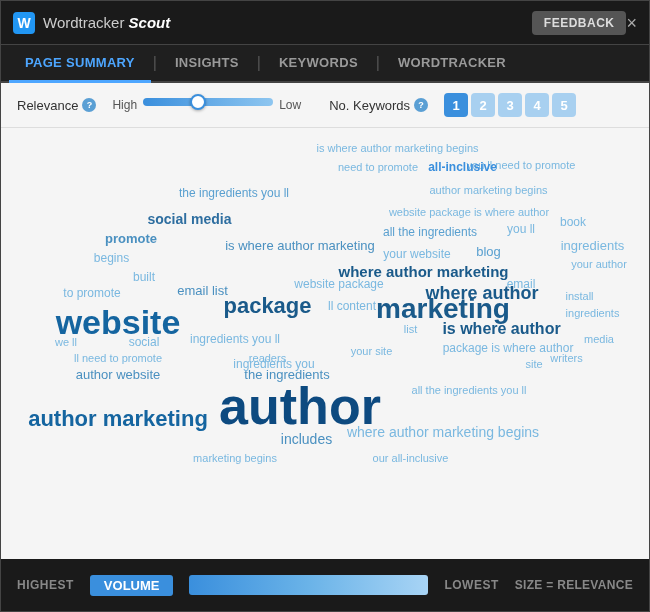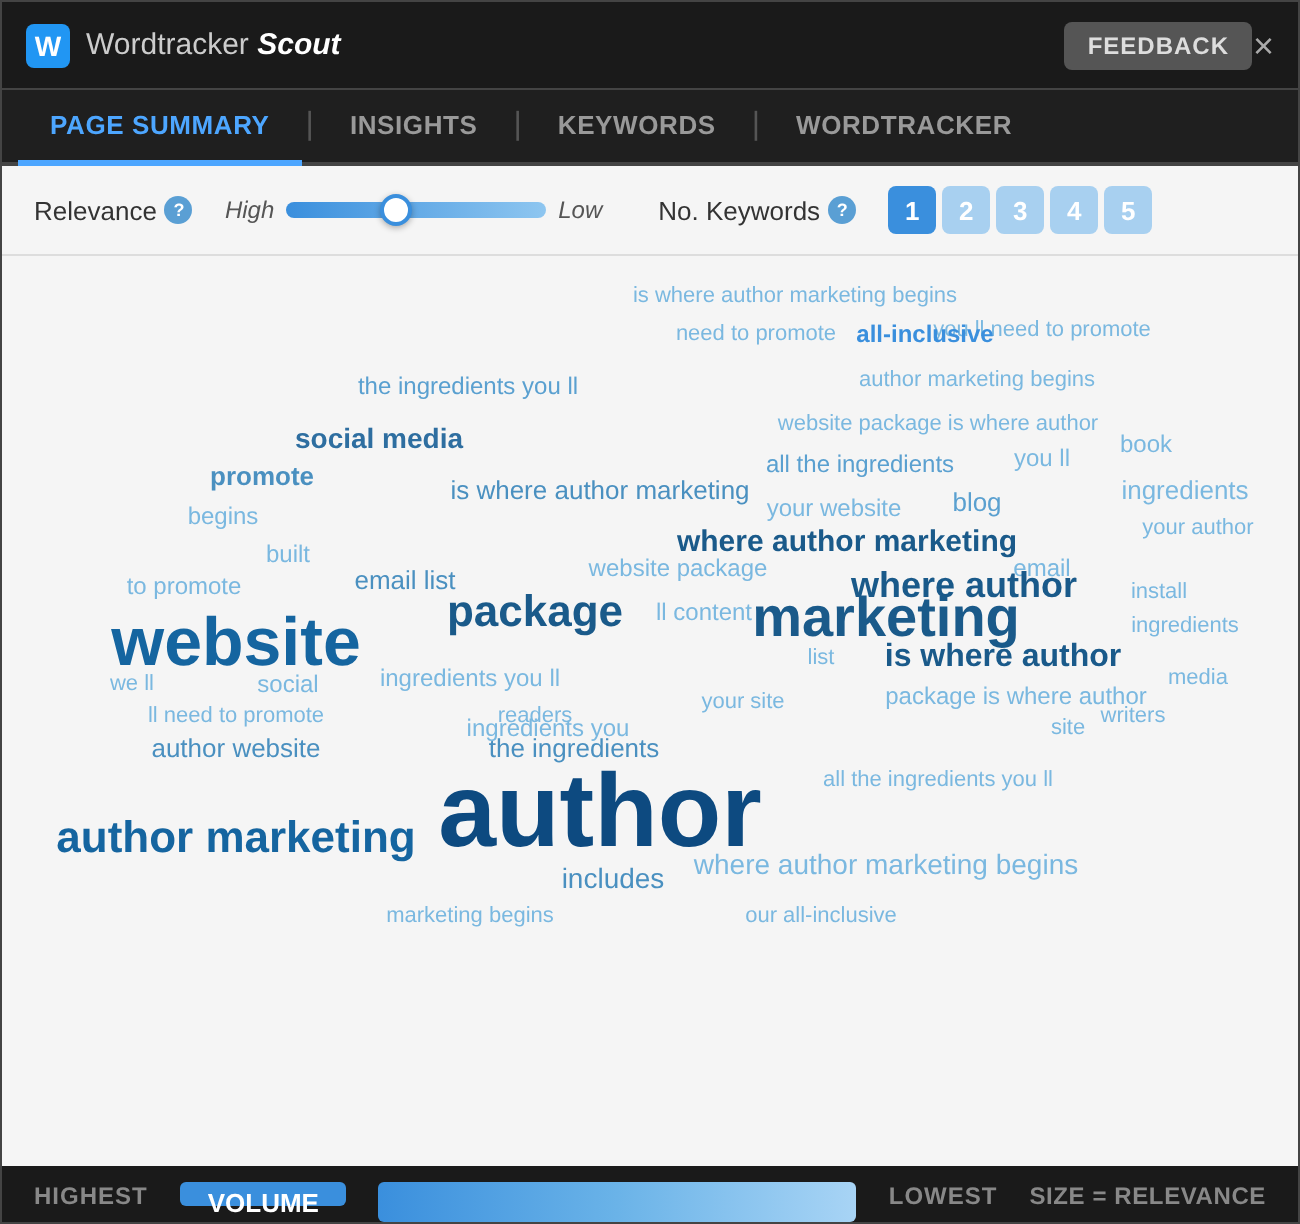--- a/index.html
+++ b/index.html
@@ -129,23 +129,22 @@
       height: 14px;
       font-size: 9px;
       display: inline-flex;
       align-items: center;
       justify-content: center;
       font-weight: bold;
       cursor: pointer;
     }
     .slider-container {
       display: flex;
-      align-items: center;
+      align-items: flex-start;
       gap: 6px;
-      font-style: italic;
     }
     .slider-label {
       font-size: 12px;
       color: #555;
     }
     .slider-track {
       width: 130px;
       height: 8px;
       background: linear-gradient(to right, #3a8fdd, #8ec6f0);
       border-radius: 4px;
@@ -206,23 +205,24 @@
     .word {
       position: absolute;
       font-weight: bold;
       white-space: nowrap;
       transform: translate(-50%, -50%);
     }
     
     .bottom-bar {
       background: #1a1a1a;
       display: flex;
+      align-items: center;
       padding: 8px 16px;
       gap: 16px;
-      height: 28px;
+      height: 52px;
     }
     .bottom-label {
       font-size: 12px;
       color: #888;
       letter-spacing: 0.5px;
       font-weight: bold;
     }
     .volume-bar {
       flex: 1;
       height: 20px;

